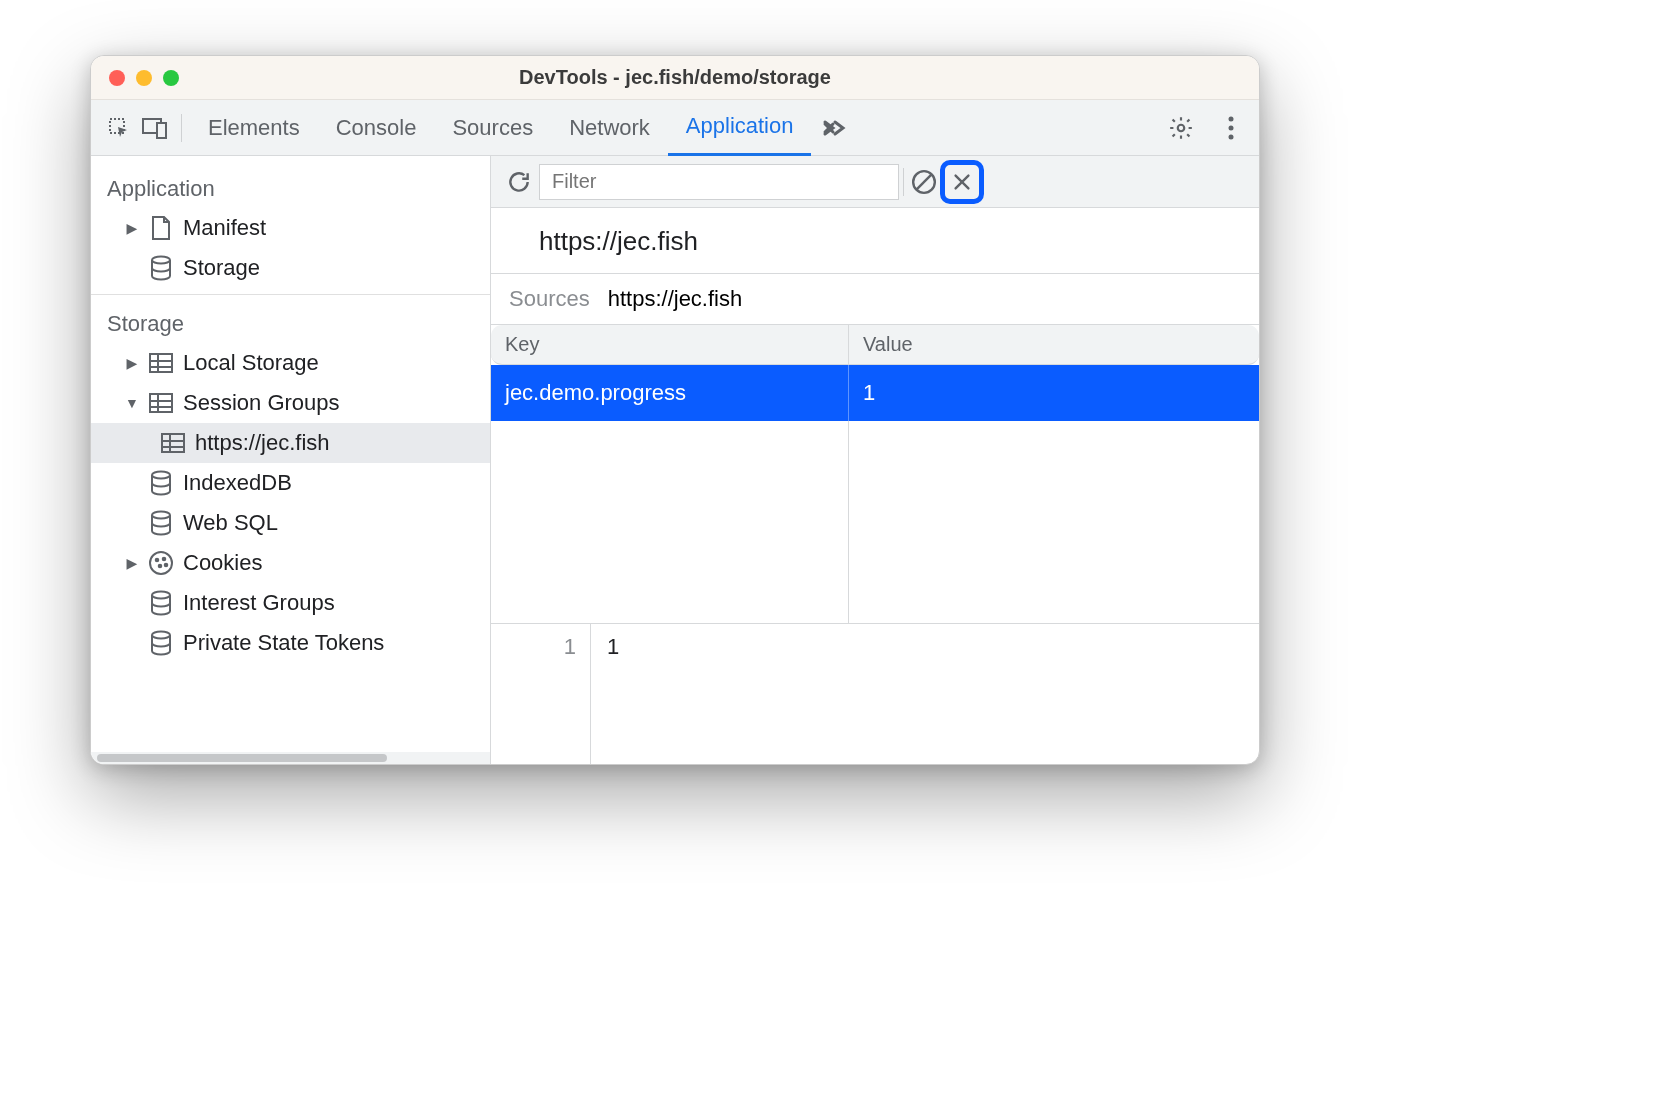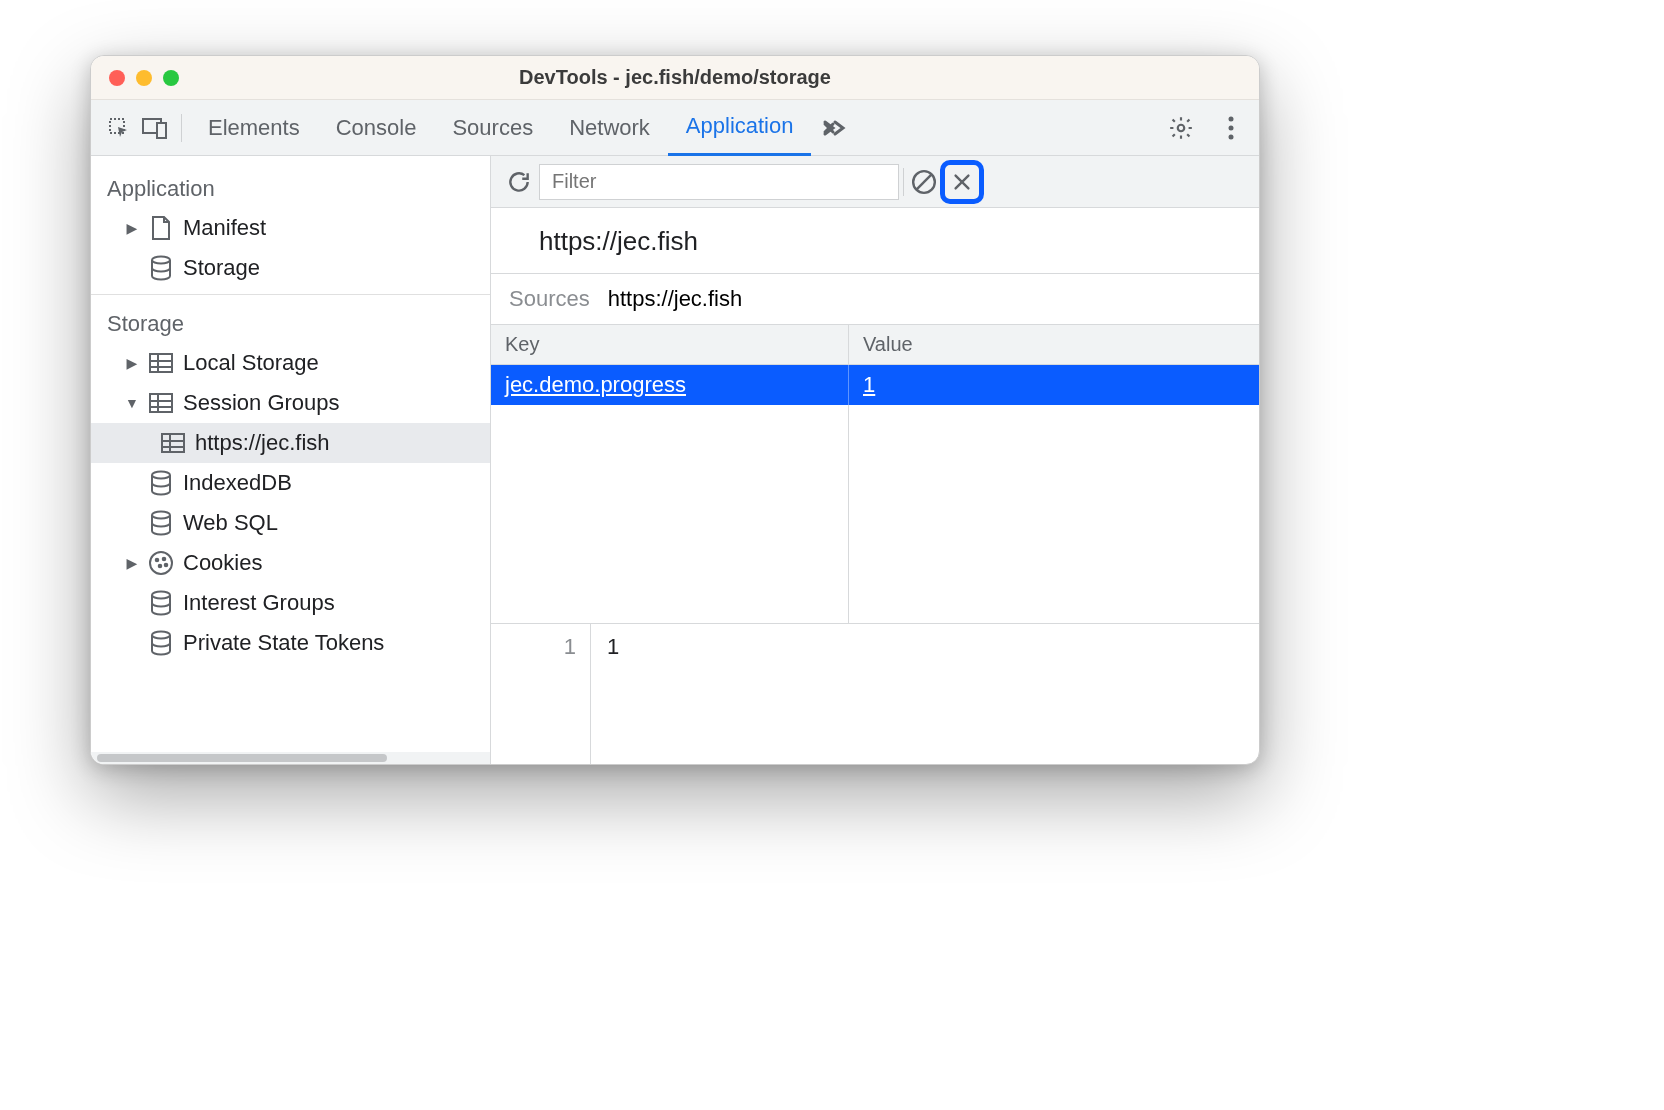--- a/index.html
+++ b/index.html
@@ -184,27 +184,27 @@
     gap:18px;
   }
   .origin-row .lab{color:#8a8d91}
   .kv-table{
     flex:1;
     display:flex;flex-direction:column;
     background:#fff;
   }
   .kv-head{
     display:flex;height:40px;background:#f1f3f4;border-bottom:1px solid #d7d9db;
-    font-size:20px;color:#5f6368;
+    font-size:20px;color:#5f6368;border-radius:11px;
   }
   .kv-col{display:flex;align-items:center;padding:0 14px}
   .kv-col.key{flex:0 0 358px;border-right:1px solid #d7d9db}
   .kv-col.val{flex:1}
   .kv-row{
-    display:flex;height:40px;font-size:22px;text-decoration:underline;
+    display:flex;height:56px;font-size:22px;
   }
   .kv-row.selected{background:#0a5cff;color:#fff}
   .kv-row.selected .kv-col.key{border-right:1px solid rgba(255,255,255,.35)}
   .kv-blank{
     flex:1;display:flex;border-bottom:1px solid #d7d9db;
   }
   .kv-blank .key{flex:0 0 358px;border-right:1px solid #d7d9db}
   .kv-blank .val{flex:1}
   .preview{
     height:140px;

